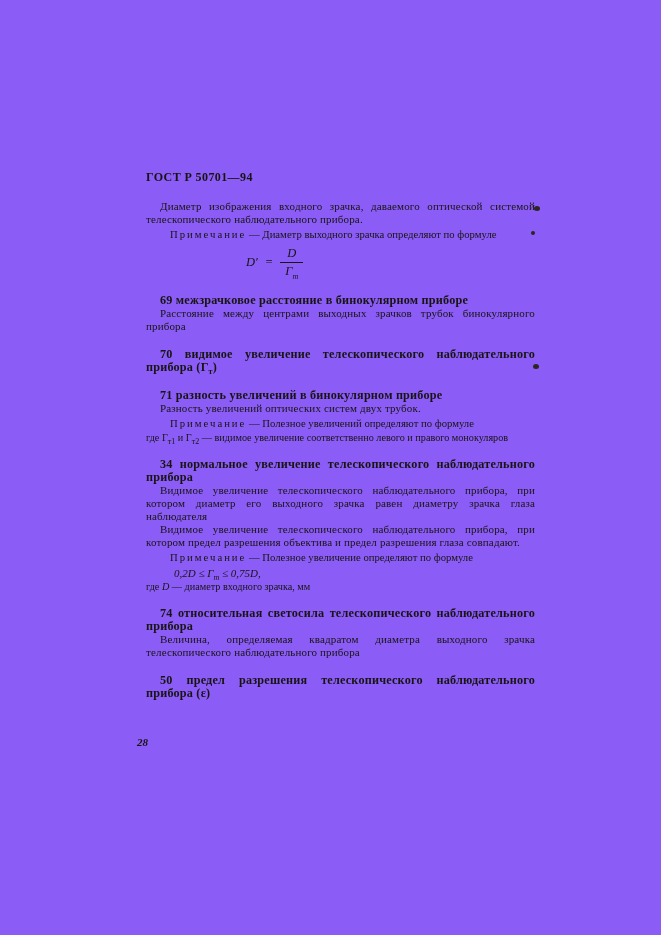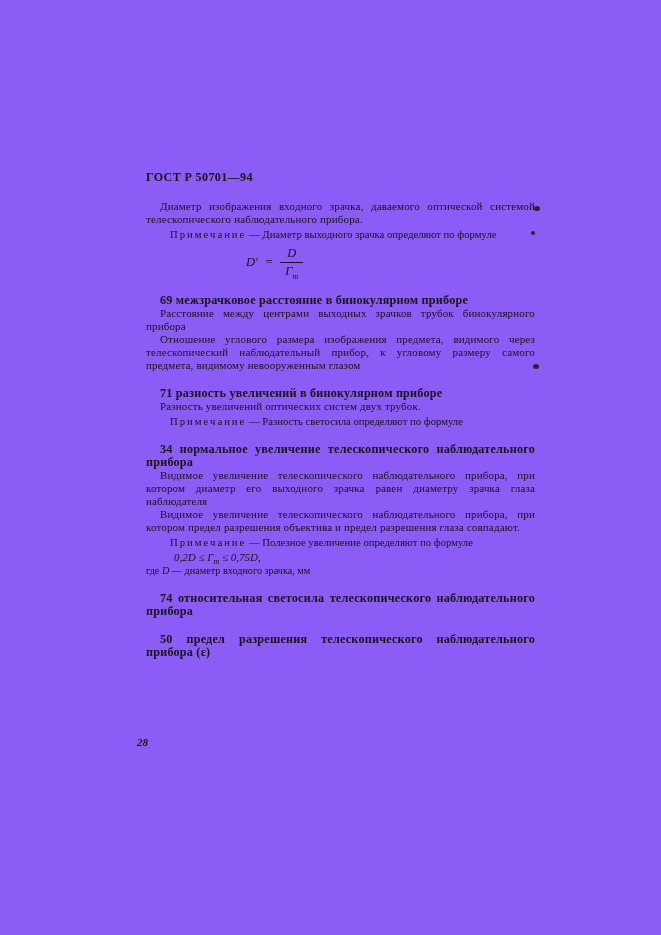--- a/index.html
+++ b/index.html
@@ -110,41 +110,43 @@
       <span>=</span>
       <span class="frac">
         <span class="num">D</span>
         <span class="den"><span>Γ</span><sub class="s">т</sub></span>
       </span>
     </div>
 
     <p class="term-heading">69 межзрачковое расстояние в бинокулярном приборе</p>
     <p class="body-text">Расстояние между центрами выходных зрачков трубок бинокулярного прибора</p>
 
-    <p class="body-text">Отношение углового размера изображения предмета, видимого через телескопический наблюдательный прибор, к угловому размеру самого предмета, видимому невооруженным глазом</p>
+    <p class="term-heading"><span>70 видимое увеличение телескопического наблюдательного прибора (Γ</span><sub class="s">т</sub><span>)</span></p>
 
     <p class="term-heading">71 разность увеличений в бинокулярном приборе</p>
     <p class="body-text">Разность увеличений оптических систем двух трубок.</p>
 
-    <p class="note"><span class="note-label">Примечание</span> <span>— Разность светосила определяют по формуле</span></p>
+    <p class="note"><span class="note-label">Примечание</span> <span>— Полезное увеличений определяют по формуле</span></p>
 
 
+    <p class="small-note"><span>где Γ</span><sub class="s">т1</sub><span> и Γ</span><sub class="s">т2</sub><span> — видимое увеличение соответственно левого и правого монокуляров</span></p>
 
     <p class="term-heading">34 нормальное увеличение телескопического наблюдательного прибора</p>
     <p class="body-text">Видимое увеличение телескопического наблюдательного прибора, при котором диаметр его выходного зрачка равен диаметру зрачка глаза наблюдателя</p>
 
     <p class="body-text">Видимое увеличение телескопического наблюдательного прибора, при котором предел разрешения объектива и предел разрешения глаза совпадают.</p>
 
     <p class="note"><span class="note-label">Примечание</span> <span>— Полезное увеличение определяют по формуле</span></p>
 
     <p class="formula-inline"><span>0,2D ≤ Γ</span><sub class="s">т</sub><span> ≤ 0,75D,</span></p>
 
     <p class="small-note"><span>где </span><span style="font-style:italic">D</span><span> — диаметр входного зрачка, мм</span></p>
 
     <p class="term-heading">74 относительная светосила телескопического наблюдательного прибора</p>
+    <p class="body-text">Величина, определяемая квадратом диаметра выходного зрачка телескопического наблюдательного прибора</p>
 
     <p class="term-heading">50 предел разрешения телескопического наблюдательного прибора (ε)</p>
 
   </div>
 
   <div class="page-number">28</div>
 
   <div class="speck speck-1"></div>
   <div class="speck speck-2"></div>
   <div class="speck speck-3"></div>

